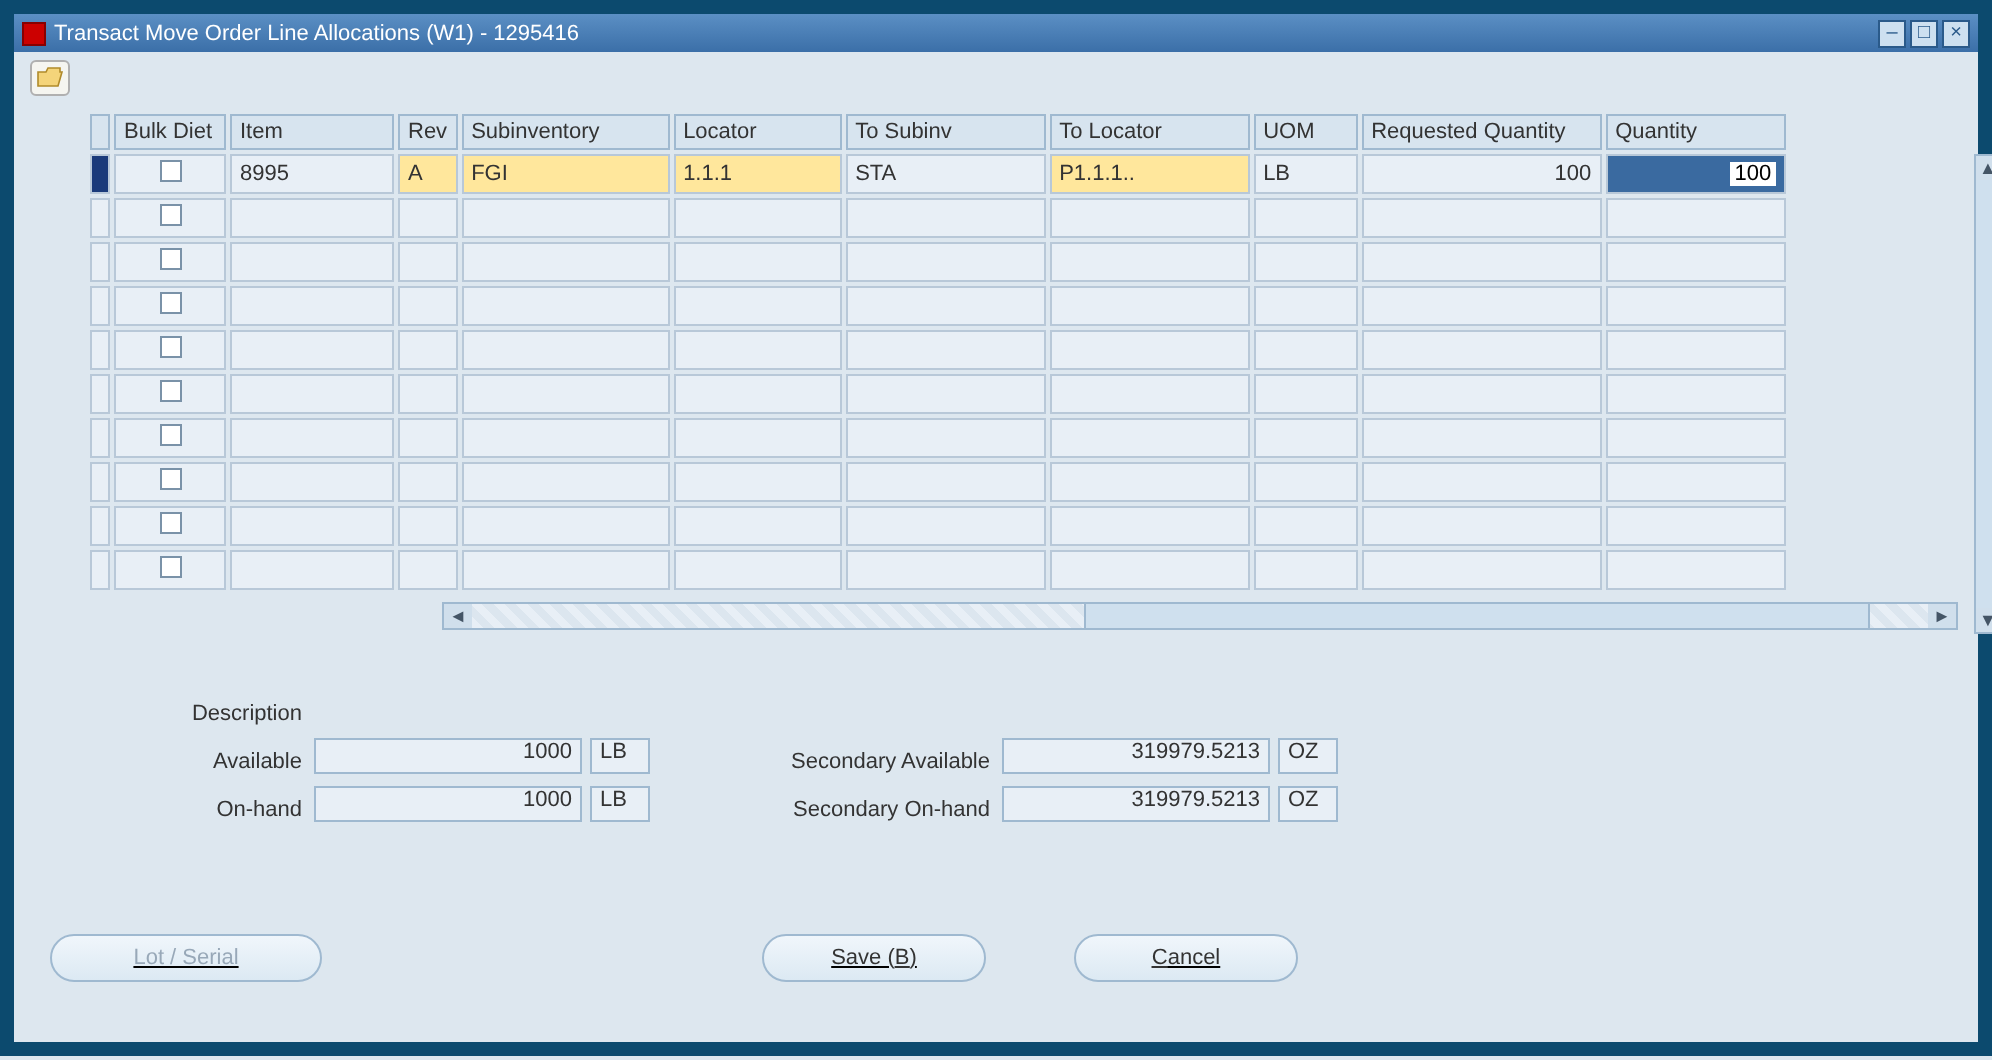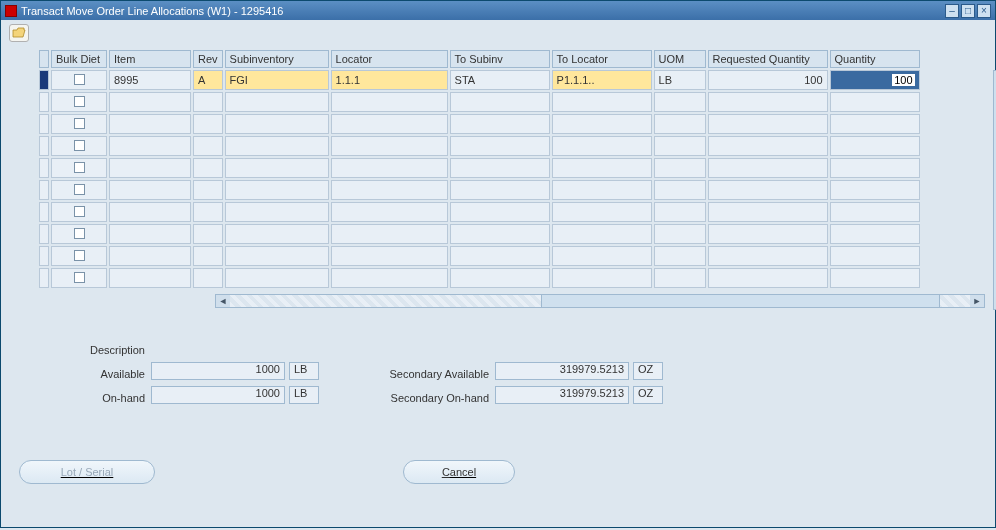--- a/index.html
+++ b/index.html
@@ -1,18 +1,18 @@
 <!DOCTYPE html>
 <html><head>
 <meta charset="utf-8">
 <style>
   * { box-sizing: border-box; margin: 0; padding: 0; font-family: Tahoma, Arial, sans-serif; font-size: 11px; }
   body { background: #dde7ef; width: 996px; height: 530px; overflow: hidden; }
   
-  .window { width: 996px; height: 528px; background: #dde7ef; border: 1px solid #0c4a6e; }
+  .window { width: 996px; height: 528px; background: #dde7ef; border: 7px solid #0c4a6e; }
   
   .titlebar { background: linear-gradient(#5b8fc4, #3b6fa8); height: 19px; display: flex; align-items: center; padding: 0 4px; color: #fff; }
   .titlebar-icon { width: 12px; height: 12px; background: #c00; border: 1px solid #800; margin-right: 4px; display:inline-block; }
   .titlebar-text { flex: 1; }
   .titlebar-btns { display: flex; gap: 2px; }
   .tbtn { width: 14px; height: 14px; background: #cde0f0; border: 1px solid #2a5a8a; display: flex; align-items: center; justify-content: center; color: #2a5a8a; font-size: 10px; line-height: 1; cursor: pointer; }
   
   .toolbar { padding: 4px 8px; }
   .folder-icon { display:inline-block; width: 20px; height: 18px; border: 1px solid #b0b0b0; background: #f5f5f0; border-radius: 3px; position: relative; cursor: pointer;}
   .folder-icon svg { position: absolute; top: 1px; left: 2px; }
@@ -81,21 +81,21 @@
 
   <div class="table-wrap">
     <table class="htable">
       <thead>
         <tr>
           <th class="rowsel-col"></th>
           <th style="width:56px">Bulk Diet</th>
           <th style="width:82px">Item</th>
           <th style="width:28px">Rev</th>
           <th style="width:104px">Subinventory</th>
-          <th style="width:117px">Locator</th>
+          <th style="width:84px">Locator</th>
           <th style="width:100px">To Subinv</th>
           <th style="width:100px">To Locator</th>
           <th style="width:52px">UOM</th>
           <th style="width:120px">Requested Quantity</th>
           <th style="width:90px">Quantity</th>
         </tr>
       </thead>
       <tbody id="tbody">
         <tr>
           <td class="rowsel active"></td>
@@ -273,20 +273,25 @@
       <div class="finput numr" style="width:134px">319979.5213</div>
       <div style="width:4px"></div>
       <div class="finput" style="width:30px">OZ</div>
     </div>
   </div>
 
   <div class="btns">
     <div class="btn disabled" style="width:136px">Lot / Serial</div>
     <div style="flex:0 0 160px"></div>
     <div style="flex:0 0 12px"></div>
+    <div class="btn" style="width:112px">
+      <span>Save (</span>
+        <span class="underline-hotkey">B</span>
+        <span>)</span>
+    </div>
     <div style="flex:0 0 12px"></div>
     <div class="btn" style="width:112px">
       <span></span>
         <span class="underline-hotkey">C</span>
         <span>ancel</span>
     </div>
   </div>
 </div>
 
 </body></html>

